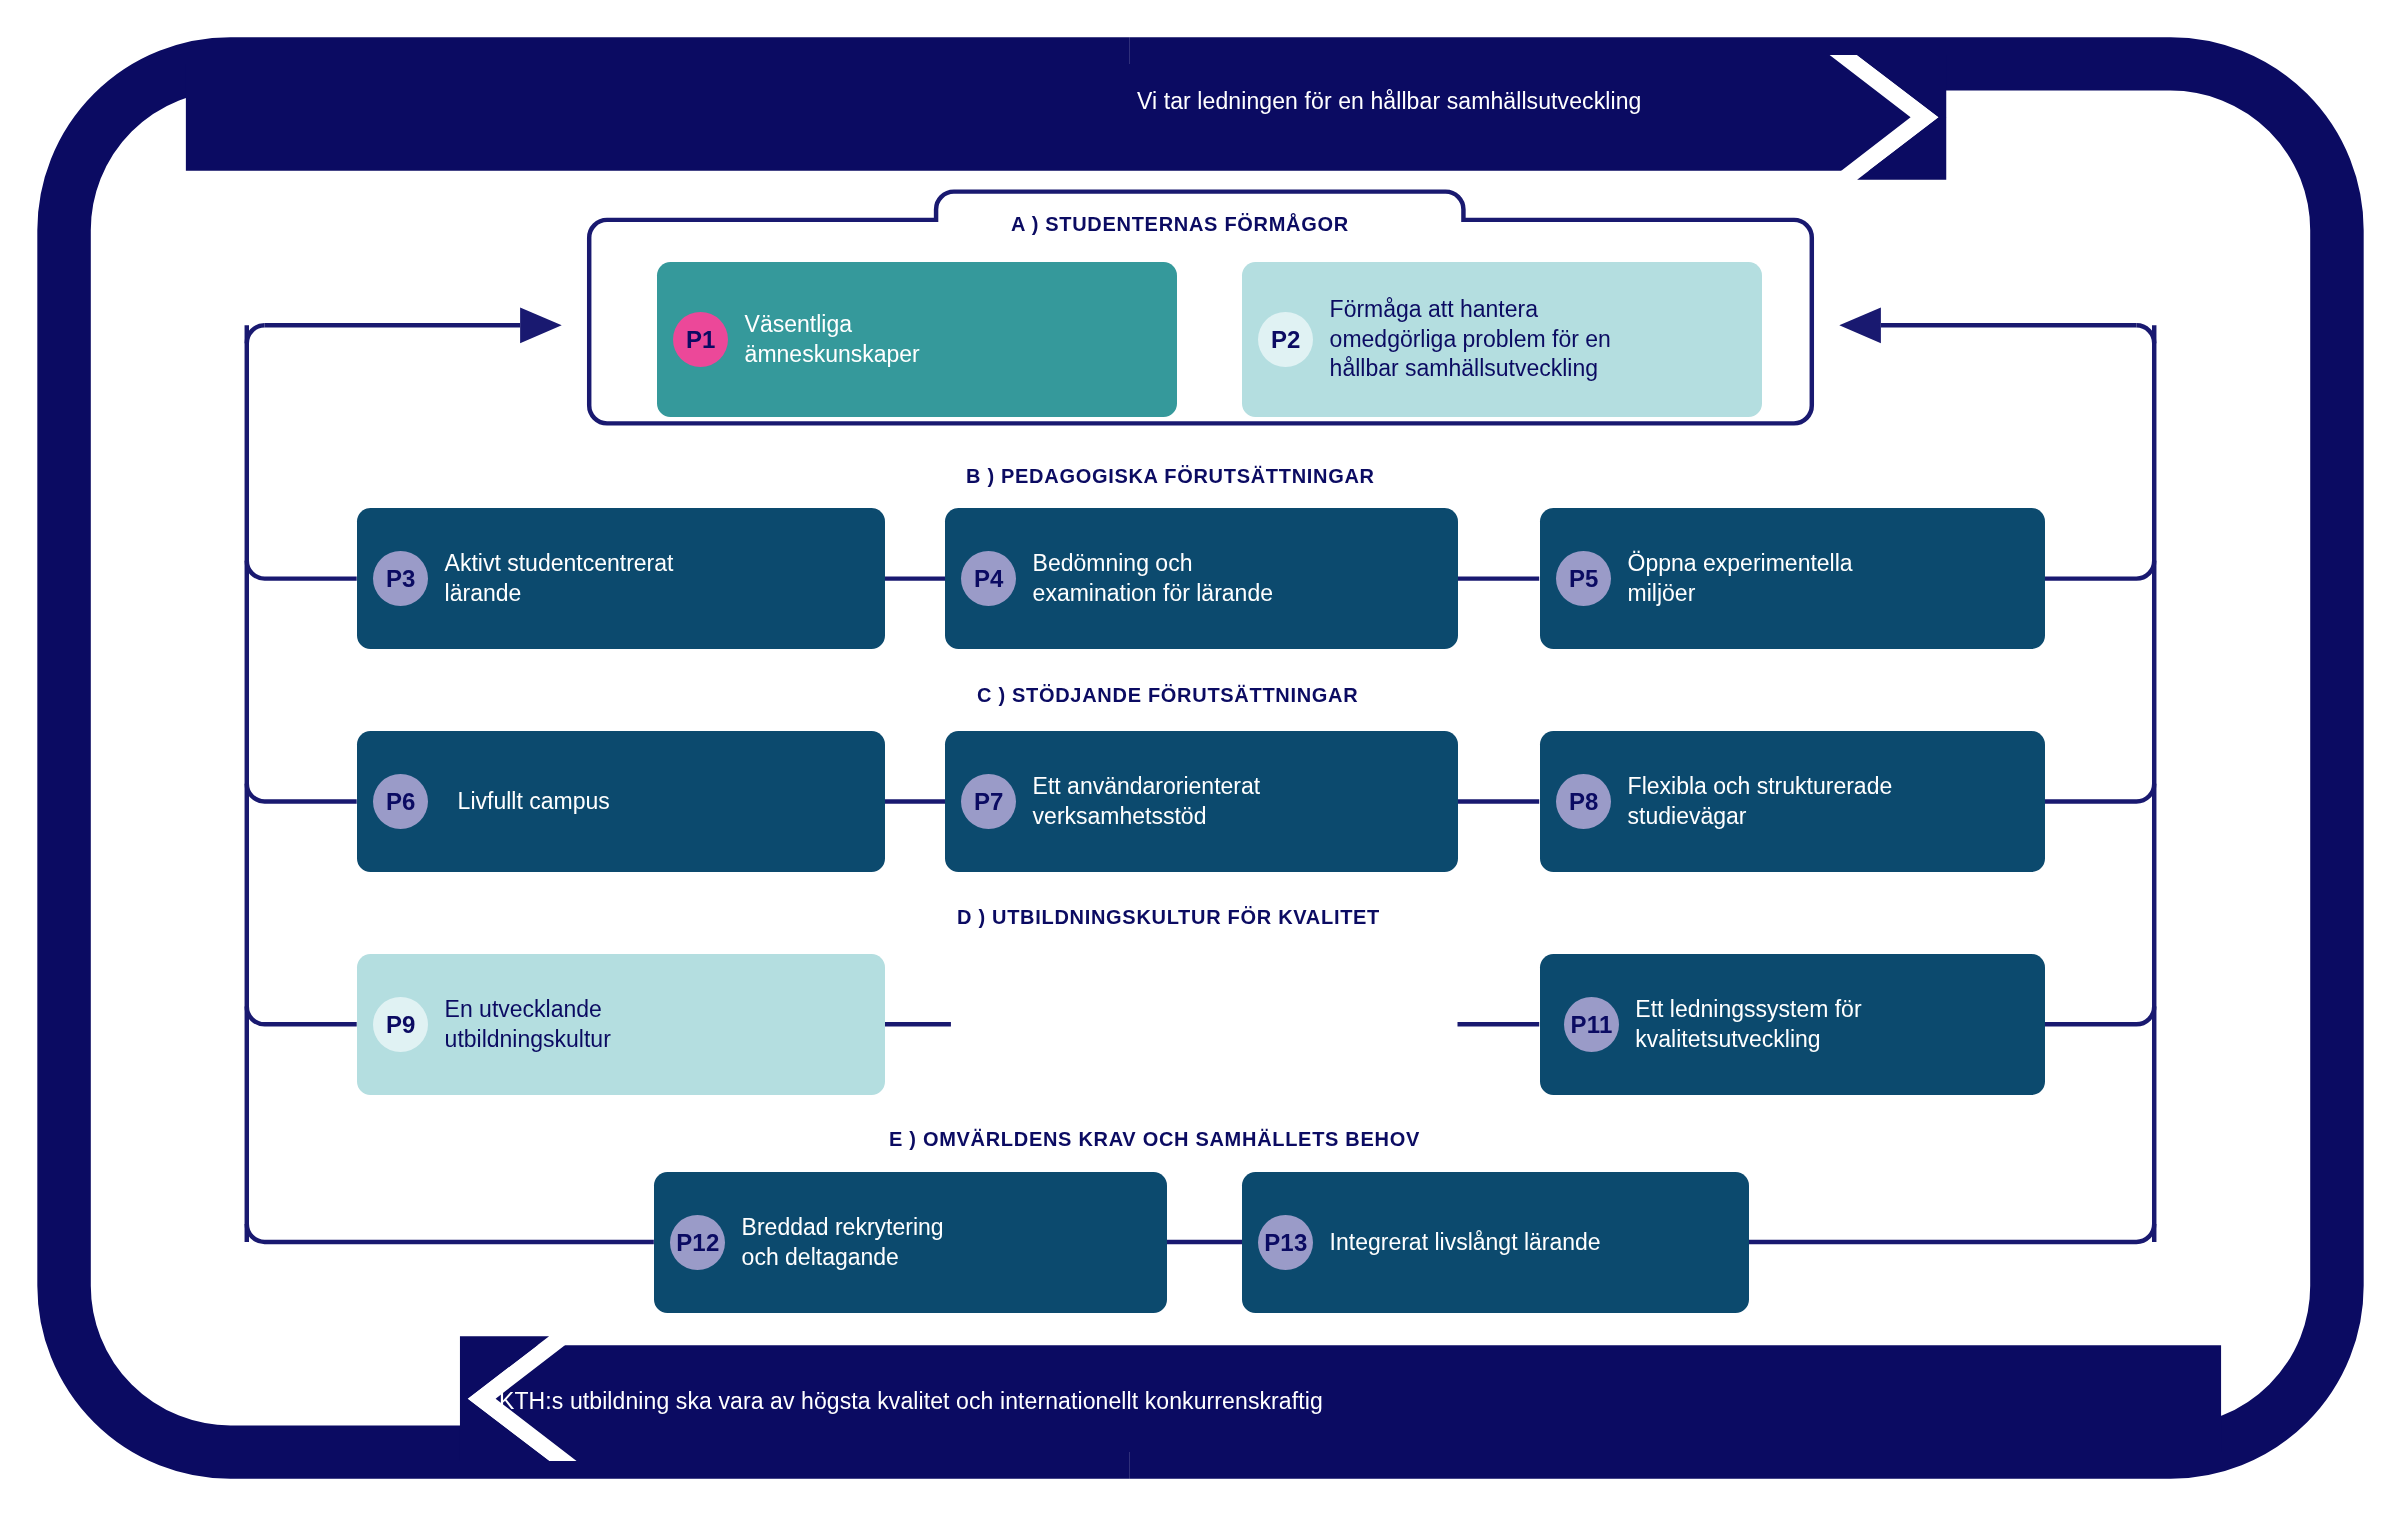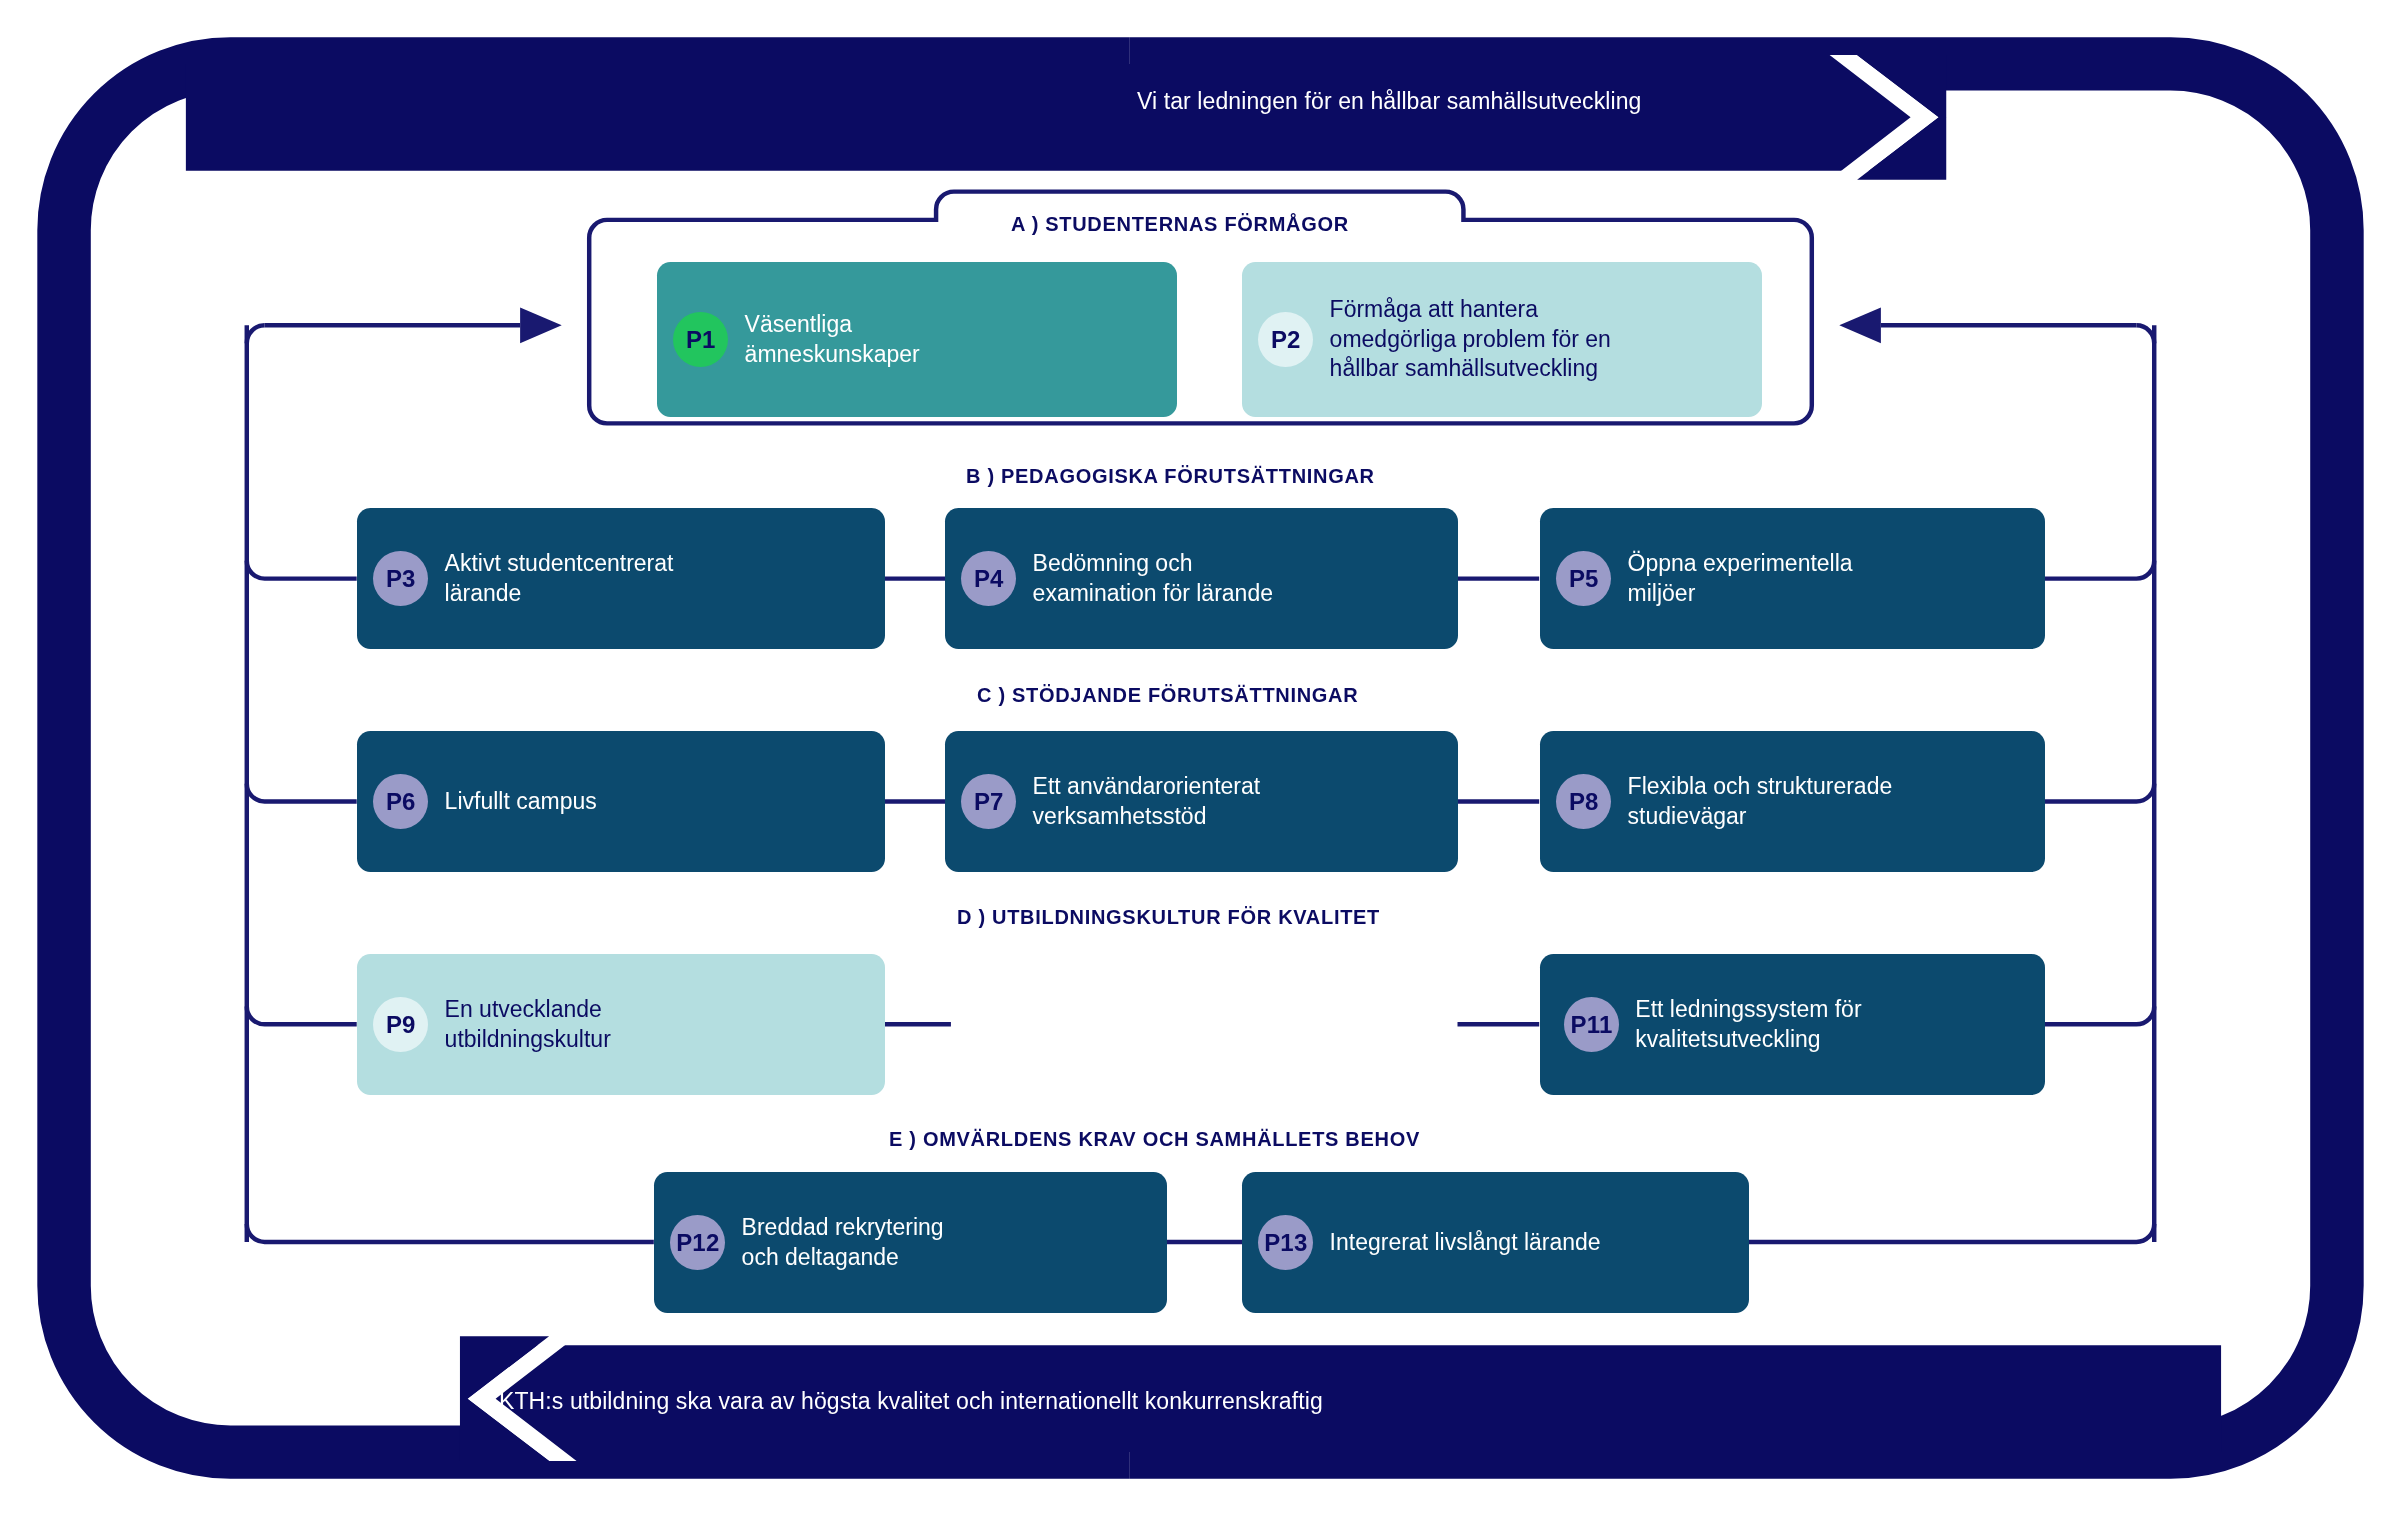--- a/index.html
+++ b/index.html
@@ -67,21 +67,21 @@
     font-weight:400;
     padding-right:12px;
   }
 
   
   .v-navy      { background:#0c4a6e; }
   .v-navy .badge     { background:#9A9BC8; color:#0B0B62; }
   .v-navy .card-text { color:#ffffff; }
 
   .v-teal      { background:#35999B; }
-  .v-teal .badge     { background:#22c55e; color:#0B0B62; }
+  .v-teal .badge     { background:#ec4899; color:#0B0B62; }
   .v-teal .card-text { color:#ffffff; }
 
   .v-mint      { background:#B4DEE0; }
   .v-mint .badge     { background:#E0F2F3; color:#0B0B62; }
   .v-mint .card-text { color:#0B0B62; }
 
   .nowrapline{ display:block; }
 </style>
 </head>
 <body>
@@ -221,21 +221,21 @@
   </div>
 
   <div class="card v-navy" style="left:1540px;top:508px;width:505px;height:141px;">
     <div class="badge">P5</div>
     <div class="card-text">
       <span class="nowrapline">Öppna experimentella</span>
       <span class="nowrapline">miljöer</span>
     </div>
   </div>
 
-  <div class="card v-navy" style="left:357px;top:731px;width:528px;height:141px;">
+  <div class="card v-navy" style="left:357px;top:731px;width:528px;height:141px;gap:13px;">
     <div class="badge">P6</div>
     <div class="card-text">
       <span class="nowrapline">Livfullt campus</span>
     </div>
   </div>
 
   <div class="card v-navy" style="left:945px;top:731px;width:513px;height:141px;">
     <div class="badge">P7</div>
     <div class="card-text">
       <span class="nowrapline">Ett användarorienterat</span>

